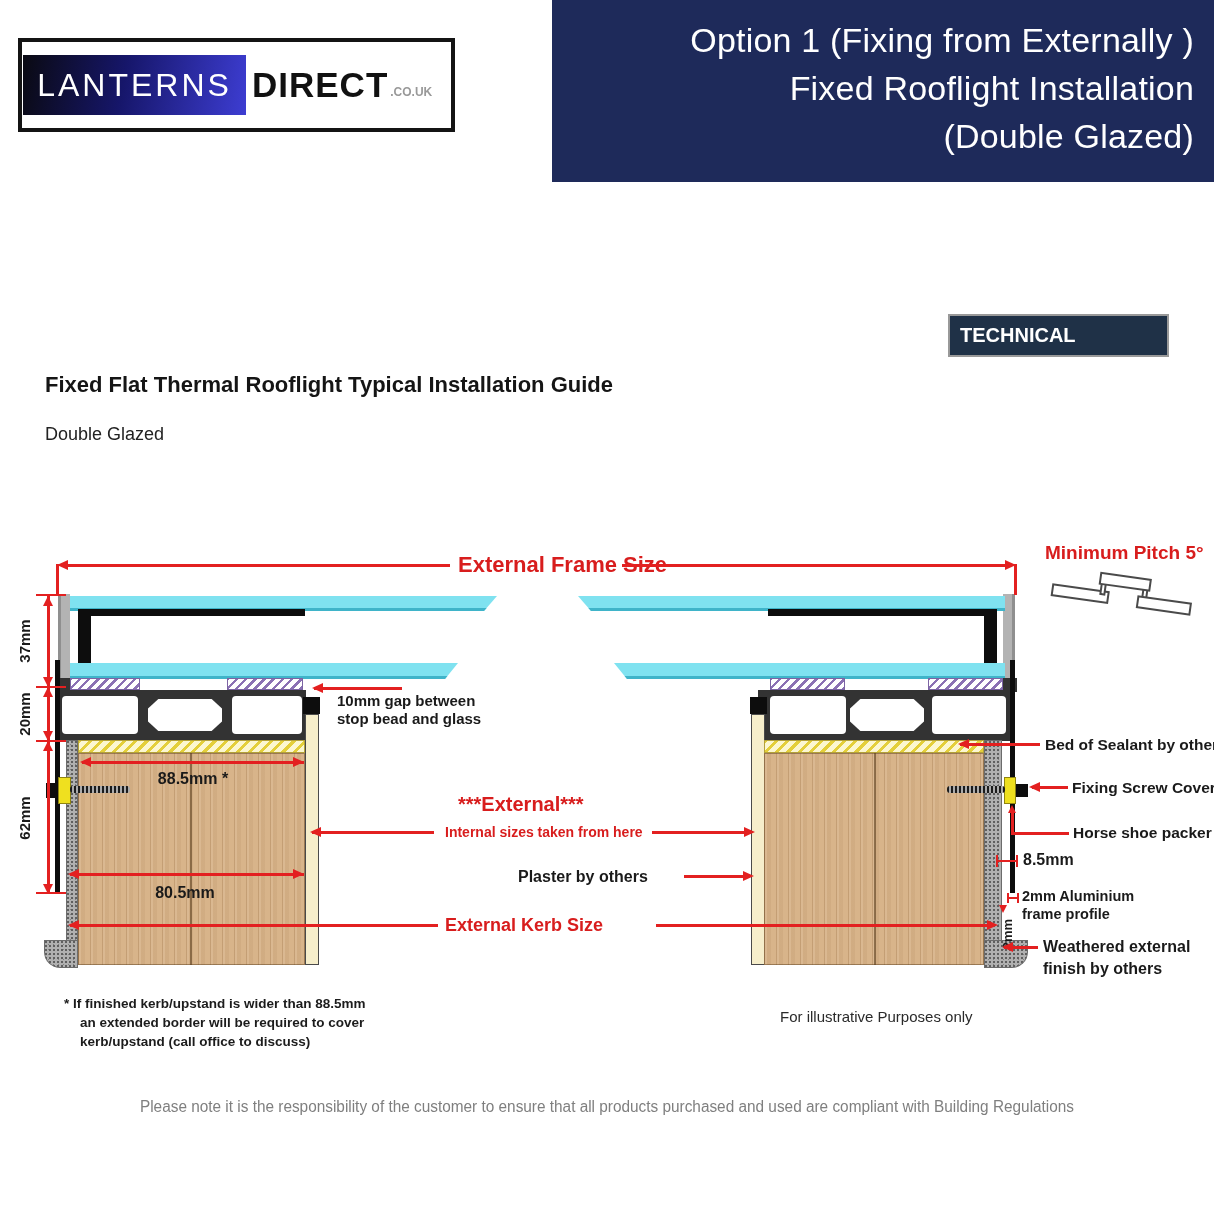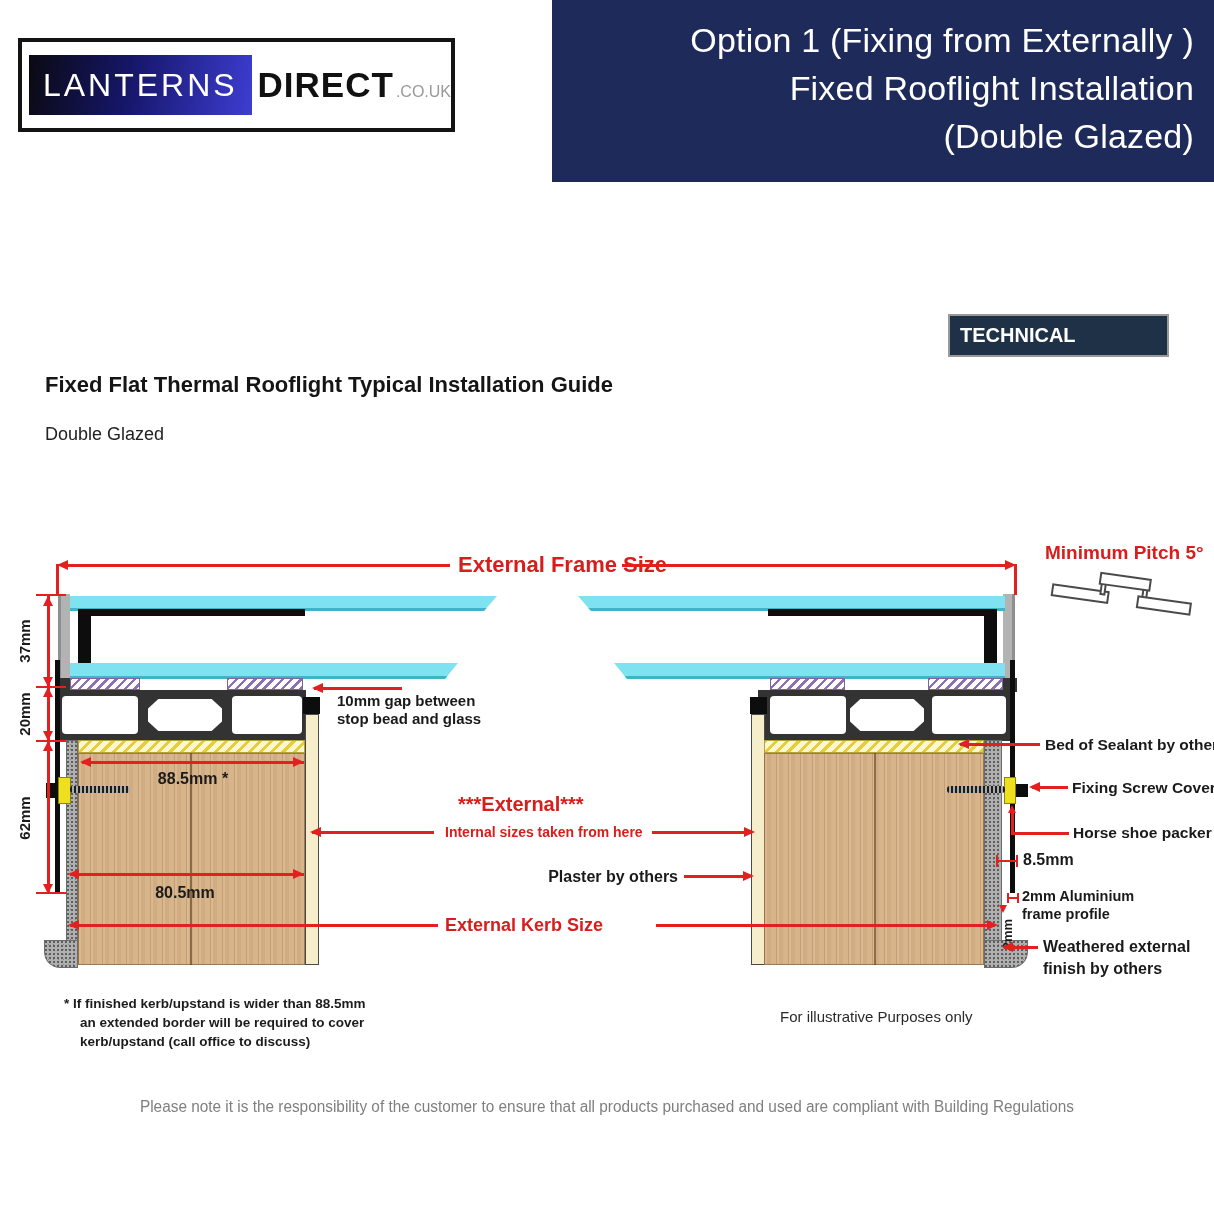--- a/index.html
+++ b/index.html
@@ -7,26 +7,26 @@
         font-family:"Liberation Sans",sans-serif;color:#111}
   .abs{position:absolute}
 
   
   .hdr{position:absolute;left:552px;top:0;width:662px;height:182px;background:var(--navy,#1e2a5a);
        color:#fff;text-align:right;box-sizing:border-box;padding:16px 20px 0 0;
        font-size:34px;line-height:48px;font-weight:400;letter-spacing:.2px}
 
   
   .logo{position:absolute;left:18px;top:38px;width:437px;height:94px;background:#fff;
-        border:4px solid #141414;box-sizing:border-box;display:flex;align-items:center;padding-left:7px}
+        border:4px solid #141414;box-sizing:border-box;display:flex;align-items:center;padding-left:1px}
   .logo-blue{width:223px;height:60px;background:linear-gradient(100deg,#0a0a12 0%,#16166a 45%,#3d3dd2 100%);
         color:#fff;display:flex;align-items:center;justify-content:center;
         font-size:32px;letter-spacing:3px;font-weight:400}
   .logo-direct{font-size:35px;font-weight:700;color:#111;margin-left:6px;letter-spacing:1px}
-  .logo-tld{font-size:16px;font-weight:400;color:#999;margin-left:2px;margin-top:14px}
+  .logo-tld{font-size:12px;font-weight:700;color:#999;margin-left:2px;margin-top:14px}
 
   .title{position:absolute;left:45px;top:372px;font-size:22px;font-weight:700;color:#151515}
   .subtitle{position:absolute;left:45px;top:424px;font-size:18px;color:#222}
 
   
   .tech{position:absolute;left:948px;top:314px;width:221px;border:2px solid #999;background:#fff;box-sizing:border-box}
   .tech-head{background:var(--tech-navy,#1f3147);color:#fff;font-weight:700;font-size:20px;padding:8px 10px}
   .tech-body{padding:7px 10px 10px;font-size:15px;color:#333;line-height:22px}
 
   
@@ -193,21 +193,21 @@
     <div class="lbl" style="left:337px;top:692px;font-size:15px">10mm gap between</div>
     <div class="lbl" style="left:337px;top:710px;font-size:15px">stop bead and glass</div>
 
     <div class="rlbl" style="left:458px;top:793px;font-size:20px">***External***</div>
     <div class="rlbl" style="left:445px;top:824px;font-size:14px">Internal sizes taken from here</div>
     <div class="rl" style="left:312px;top:831px;width:122px;height:3px"></div>
     <div class="ah ah-l" style="left:310px;top:827px"></div>
     <div class="rl" style="left:652px;top:831px;width:94px;height:3px"></div>
     <div class="ah ah-r" style="left:744px;top:827px"></div>
 
-    <div class="lbl" style="left:518px;top:868px;width:160px;text-align:right;font-size:16px">Plaster by others</div>
+    <div class="lbl" style="left:518px;top:868px;width:160px;font-size:16px">Plaster by others</div>
     <div class="rl" style="left:684px;top:875px;width:60px;height:3px"></div>
     <div class="ah ah-r" style="left:743px;top:871px"></div>
 
     <div class="rlbl" style="left:445px;top:915px;font-size:18px">External Kerb Size</div>
     <div class="rl" style="left:70px;top:924px;width:368px;height:3px"></div>
     <div class="ah ah-l" style="left:68px;top:920px"></div>
     <div class="rl" style="left:656px;top:924px;width:332px;height:3px"></div>
     <div class="ah ah-r" style="left:987px;top:920px"></div>
 
     <div class="rl" style="left:960px;top:743px;width:80px;height:3px"></div>

